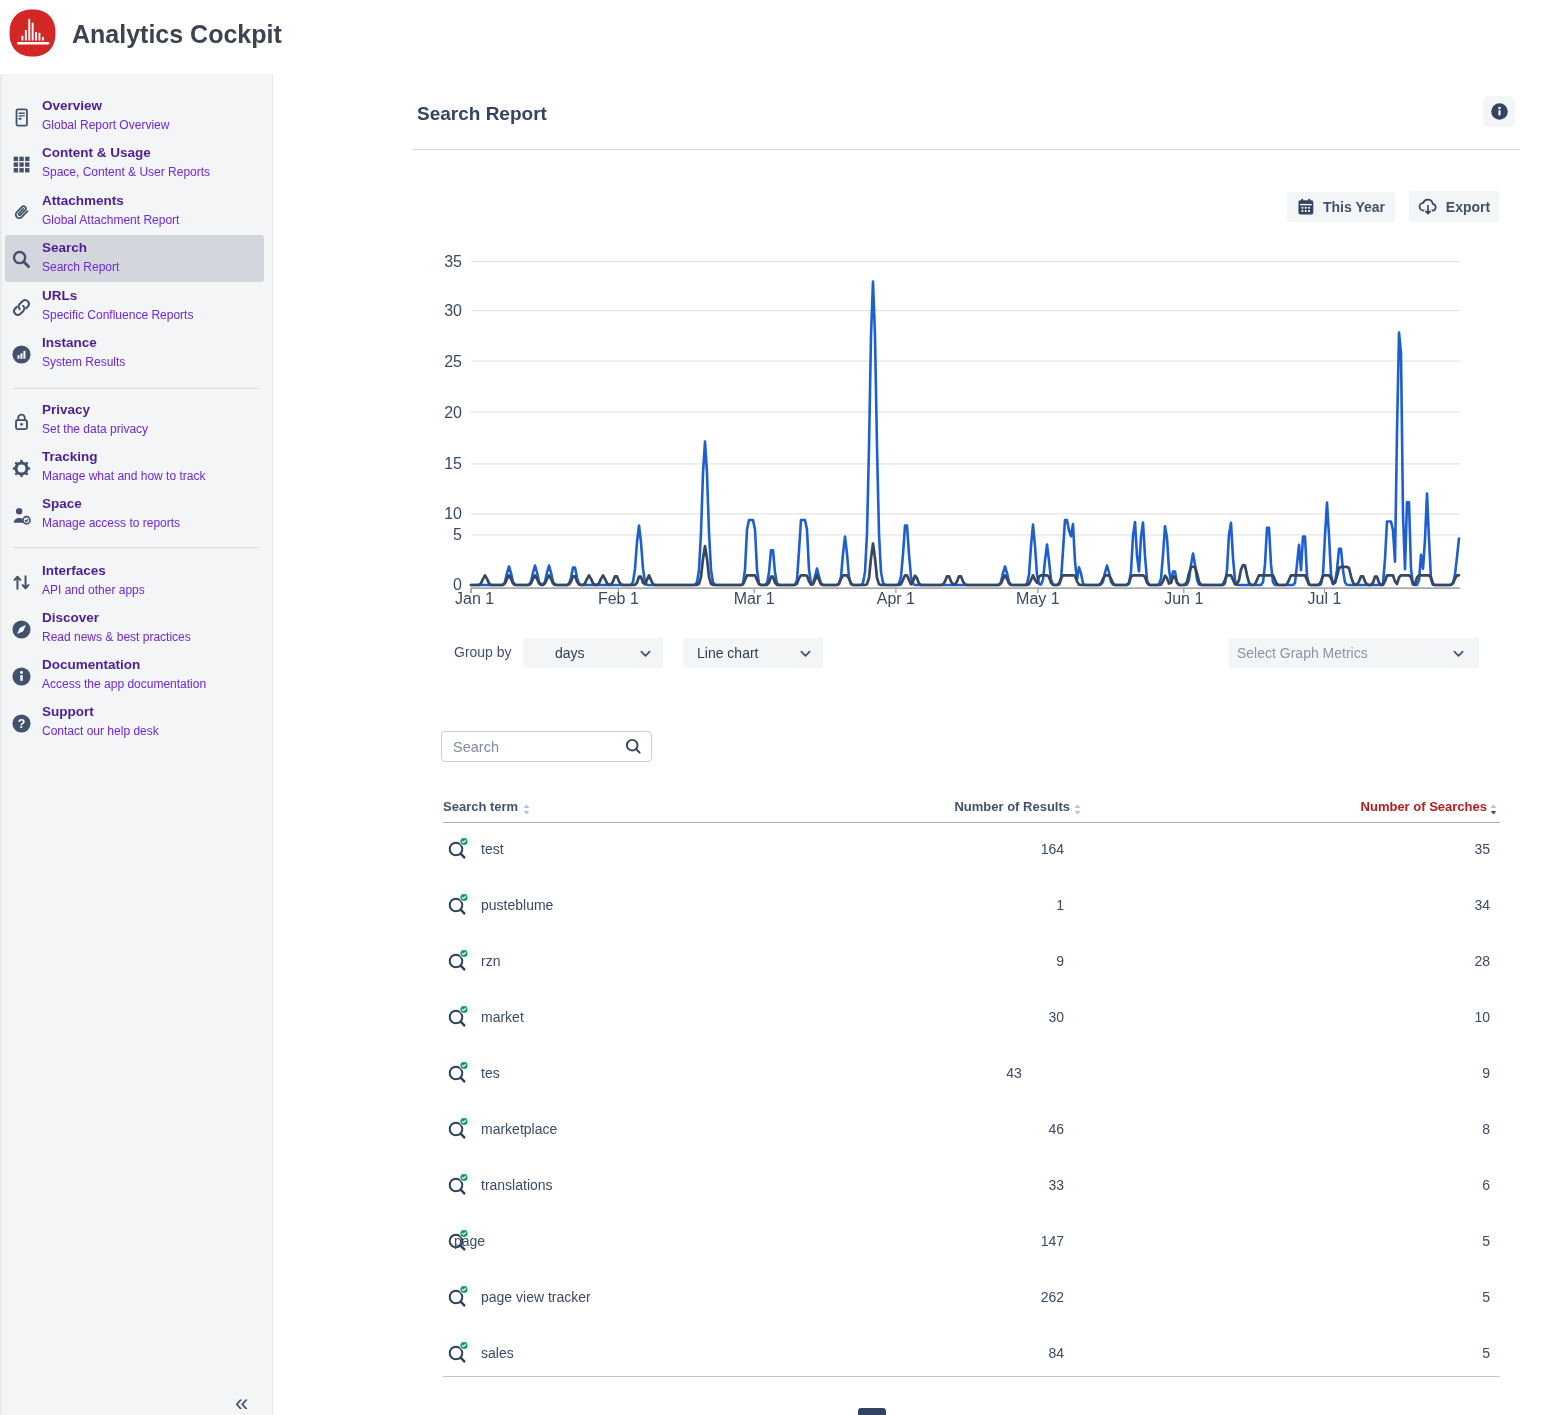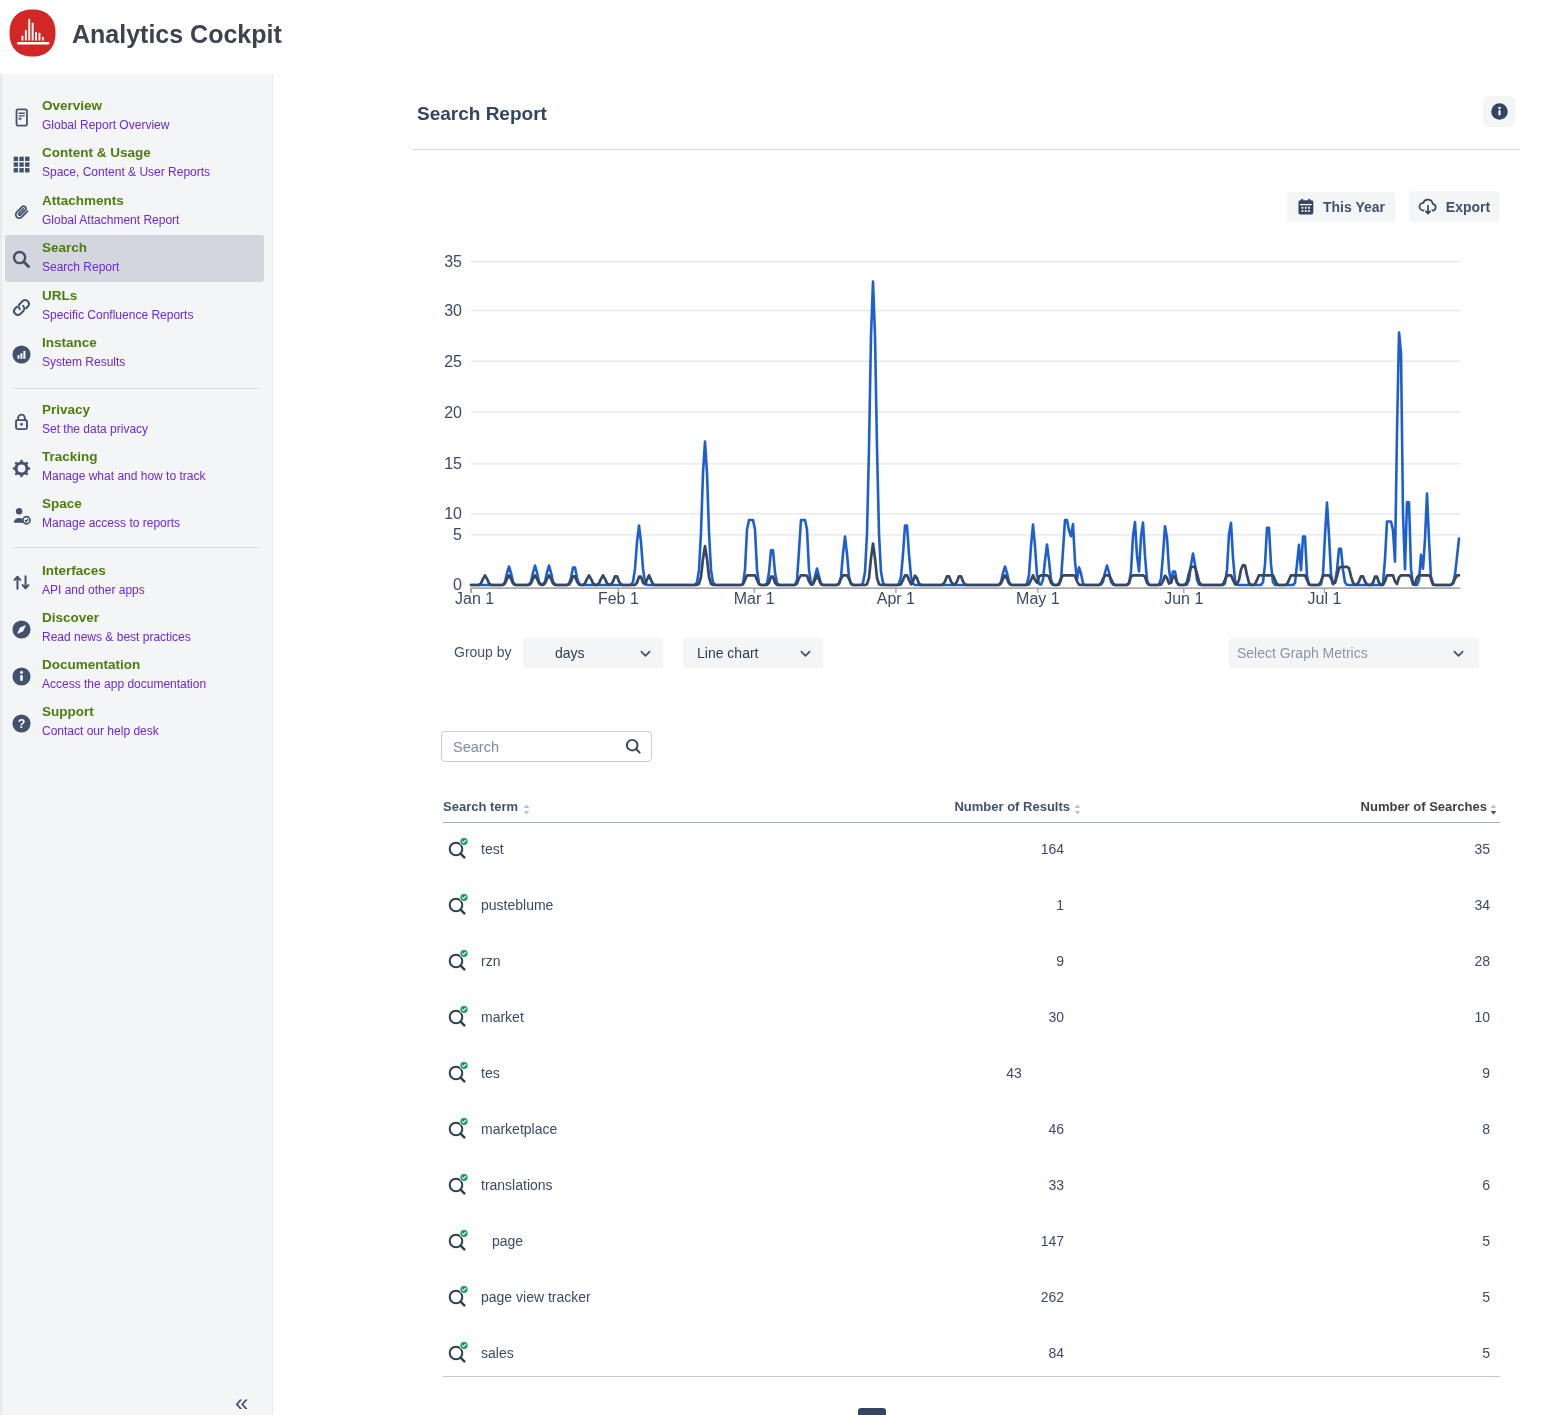--- a/index.html
+++ b/index.html
@@ -1,18 +1,18 @@
 <!DOCTYPE html>
 <html><head><meta charset="utf-8">
 <style>
 *{margin:0;padding:0;box-sizing:border-box}
 html,body{width:1551px;height:1415px;background:#fff;font-family:"Liberation Sans",sans-serif;overflow:hidden}
 body{position:relative}
 .abs{position:absolute}
-.navt{font-size:13.5px;font-weight:bold;color:#4d7c0f;white-space:nowrap}
+.navt{font-size:13.5px;font-weight:bold;color:#4c1d95;white-space:nowrap}
 .navs{font-size:12px;color:#6d28d9;white-space:nowrap}
 .cell{font-size:14px;color:#3b4a66;white-space:nowrap}
 .btn{background:#f4f5f7;border-radius:3px;display:flex;align-items:center;justify-content:center;gap:8px;font-size:14px;font-weight:bold;color:#42526e}
 .dd{background:#f4f5f7;border-radius:3px;display:flex;align-items:center;font-size:14px;color:#2e3d57}
 </style></head>
 <body>
 
 <div class="abs" style="left:9px;top:9px"><svg width="47" height="48" viewBox="0 0 47 48">
       <path d="M23.5 0.5 C37.5 0.5 46.5 8.5 46.5 24 C46.5 39.5 37.5 47.5 23.5 47.5 C9.5 47.5 0.5 39.5 0.5 24 C0.5 8.5 9.5 0.5 23.5 0.5 Z" fill="#d22724"></path>
       <g fill="#fff">
@@ -240,21 +240,21 @@
 <div class="abs" style="left:443px;top:799px;font-size:13px;font-weight:bold;color:#42526e">Search term</div>
 <div class="abs" style="left:523px;top:801px"><svg width="7" height="11" viewBox="0 0 7 11">
       <path d="M3.5 0.4 L6.4 4 H0.6 Z" fill="#b9c0cc"></path>
       <path d="M3.5 10.6 L6.4 7 H0.6 Z" fill="#b9c0cc"></path>
     </svg></div>
 <div class="abs" style="left:870px;top:799px;width:200px;text-align:right;font-size:13px;font-weight:bold;color:#42526e">Number of Results</div>
 <div class="abs" style="left:1074px;top:801px"><svg width="7" height="11" viewBox="0 0 7 11">
       <path d="M3.5 0.4 L6.4 4 H0.6 Z" fill="#b9c0cc"></path>
       <path d="M3.5 10.6 L6.4 7 H0.6 Z" fill="#b9c0cc"></path>
     </svg></div>
-<div class="abs" style="left:1287px;top:799px;width:200px;text-align:right;font-size:13px;font-weight:bold;color:#404040">Number of Searches</div>
+<div class="abs" style="left:1287px;top:799px;width:200px;text-align:right;font-size:13px;font-weight:bold;color:#b91c1c">Number of Searches</div>
 <div class="abs" style="left:1490px;top:801px"><svg width="7" height="11" viewBox="0 0 7 11">
       <path d="M3.5 0.4 L6.4 4 H0.6 Z" fill="#b9c0cc"></path>
       <path d="M3.5 10.6 L6.4 7 H0.6 Z" fill="#42526e"></path>
     </svg></div>
 <div class="abs" style="left:443px;top:822px;width:1057px;height:1px;background:#aab2bf"></div>
 
 <div class="abs" style="left:446px;top:838px"><svg width="23" height="23" viewBox="0 0 23 23">
       <circle cx="10" cy="11" r="6.3" stroke="#2f4159" stroke-width="2" fill="none"></circle>
       <path d="M14.8 15.8 L18.3 19.3" stroke="#2f4159" stroke-width="2.5" stroke-linecap="round"></path>
       <circle cx="18" cy="3.5" r="4.5" fill="#fff"></circle>
@@ -324,21 +324,21 @@
 <div class="abs cell" style="left:481px;top:1177px">translations</div>
 <div class="abs cell" style="left:964px;top:1177px;width:100px;text-align:right">33</div>
 <div class="abs cell" style="left:1390px;top:1177px;width:100px;text-align:right">6</div>
 <div class="abs" style="left:446px;top:1230px"><svg width="23" height="23" viewBox="0 0 23 23">
       <circle cx="10" cy="11" r="6.3" stroke="#2f4159" stroke-width="2" fill="none"></circle>
       <path d="M14.8 15.8 L18.3 19.3" stroke="#2f4159" stroke-width="2.5" stroke-linecap="round"></path>
       <circle cx="18" cy="3.5" r="4.5" fill="#fff"></circle>
       <circle cx="18" cy="3.5" r="3.6" fill="#179e5d"></circle>
       <path d="M16.4 3.6 L17.5 4.7 L19.6 2.4" stroke="#fff" stroke-width="1.2" fill="none" stroke-linecap="round" stroke-linejoin="round"></path>
     </svg></div>
-<div class="abs cell" style="left:492px;top:1233px">page</div>
+<div class="abs cell" style="left:454px;top:1233px">page</div>
 <div class="abs cell" style="left:964px;top:1233px;width:100px;text-align:right">147</div>
 <div class="abs cell" style="left:1390px;top:1233px;width:100px;text-align:right">5</div>
 <div class="abs" style="left:446px;top:1286px"><svg width="23" height="23" viewBox="0 0 23 23">
       <circle cx="10" cy="11" r="6.3" stroke="#2f4159" stroke-width="2" fill="none"></circle>
       <path d="M14.8 15.8 L18.3 19.3" stroke="#2f4159" stroke-width="2.5" stroke-linecap="round"></path>
       <circle cx="18" cy="3.5" r="4.5" fill="#fff"></circle>
       <circle cx="18" cy="3.5" r="3.6" fill="#179e5d"></circle>
       <path d="M16.4 3.6 L17.5 4.7 L19.6 2.4" stroke="#fff" stroke-width="1.2" fill="none" stroke-linecap="round" stroke-linejoin="round"></path>
     </svg></div>
 <div class="abs cell" style="left:481px;top:1289px">page view tracker</div>

